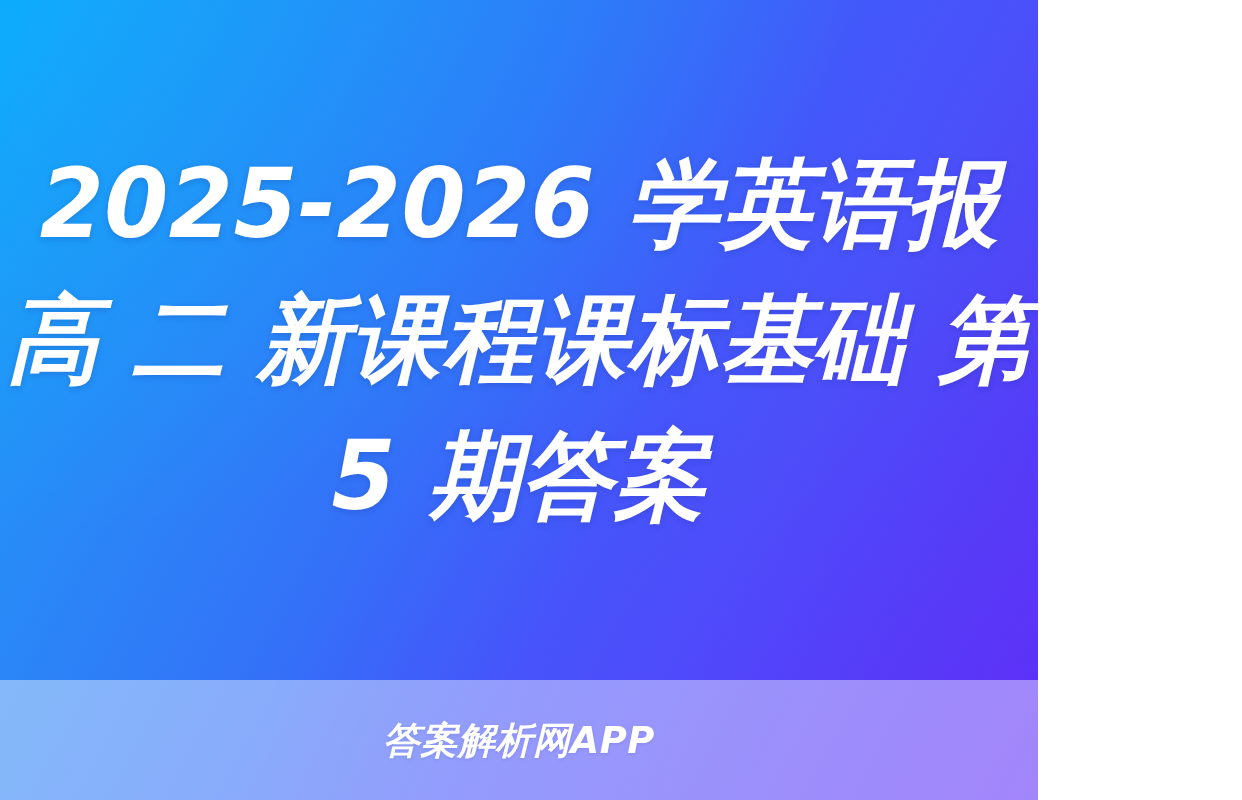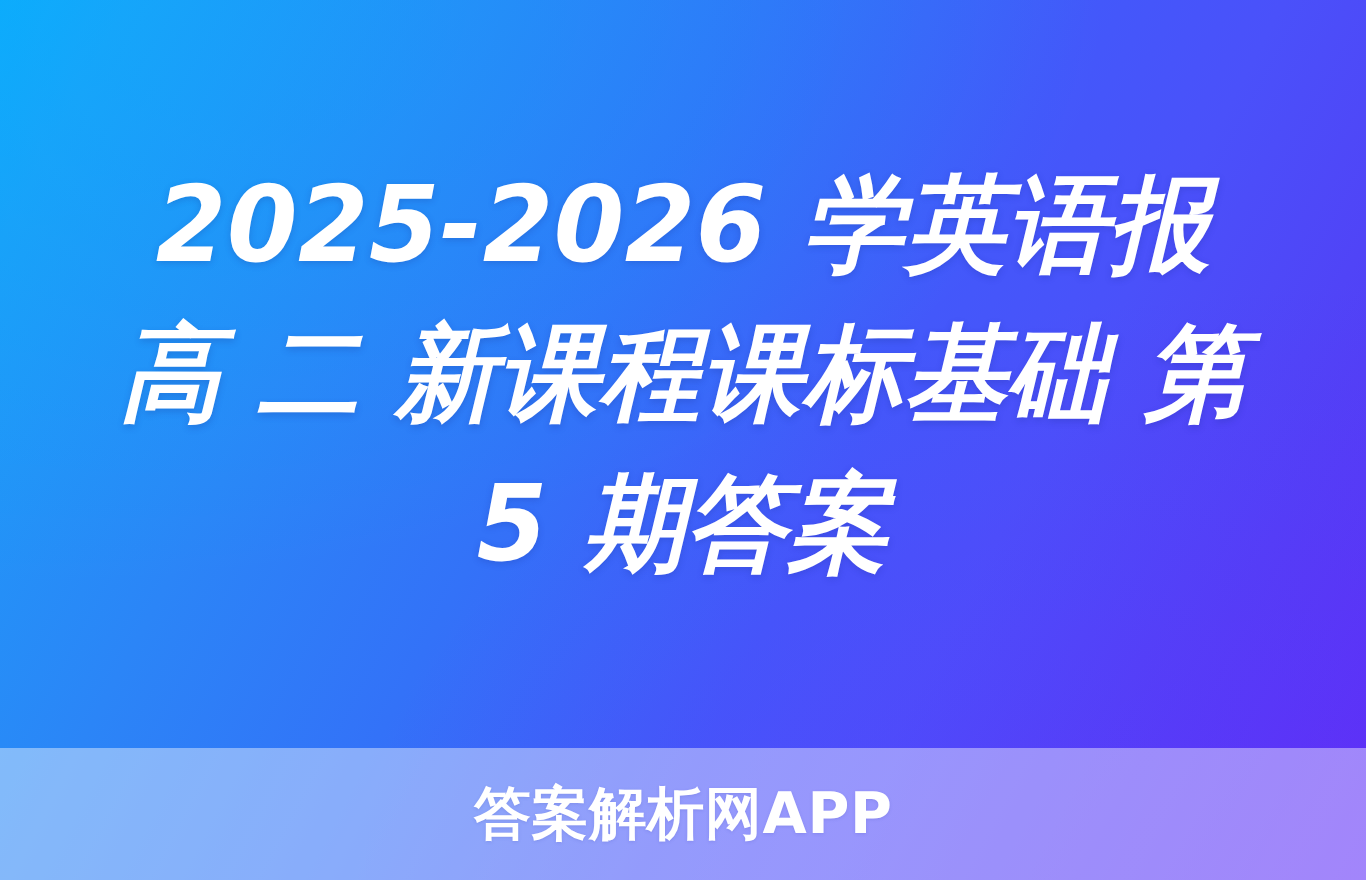--- a/index.html
+++ b/index.html
@@ -10,21 +10,21 @@
   body {
     width: 1242px;
     height: 800px;
     overflow: hidden;
     font-family: "Liberation Sans", "DejaVu Sans", sans-serif;
     background: #ffffff;
   }
 
   .card {
     position: relative;
-    width: 1242px;
+    width: 1038px;
     height: 800px;
     box-sizing: border-box;
     overflow: hidden;
     
     background:
       linear-gradient(118deg,
         #12A3FB 0%,
         #1E9BF8 7%,
         #2B85F7 26%,
         #3372F8 42%,
@@ -88,22 +88,23 @@
     background: rgba(255, 255, 255, 0.42);
     display: flex;
     align-items: center;
     justify-content: center;
     z-index: 3;
   }
 
   .footer-text {
     color: #ffffff;
     font-family: "DejaVu Sans", "Liberation Sans", sans-serif;
-    font-size: 52px;
+    font-size: 37px;
     font-weight: 700;
+    font-style: italic;
     letter-spacing: 0.5px;
     line-height: 1;
     white-space: nowrap;
     text-shadow: 0 1px 3px rgba(60, 70, 170, 0.18);
   }
 </style>
 </head>
 <body>
 
 <div class="card">

